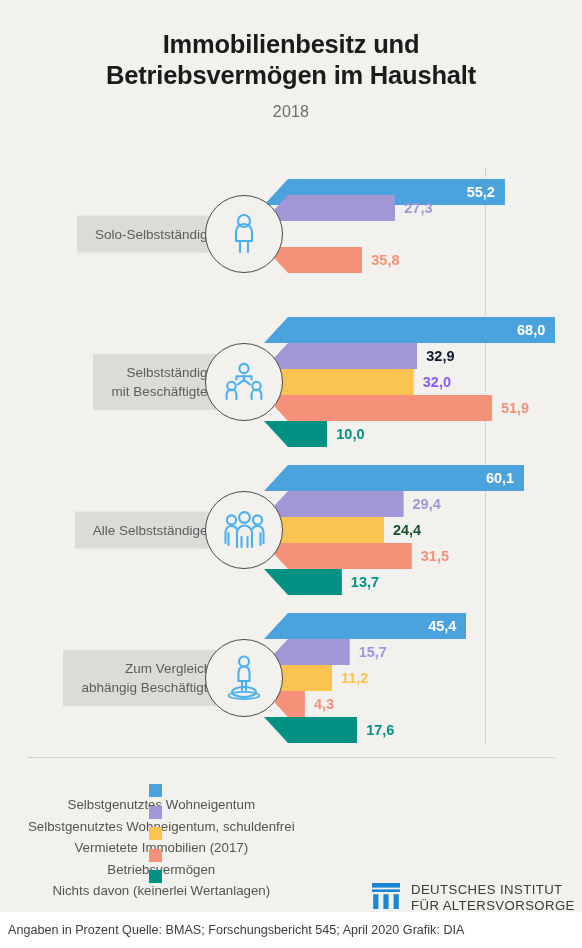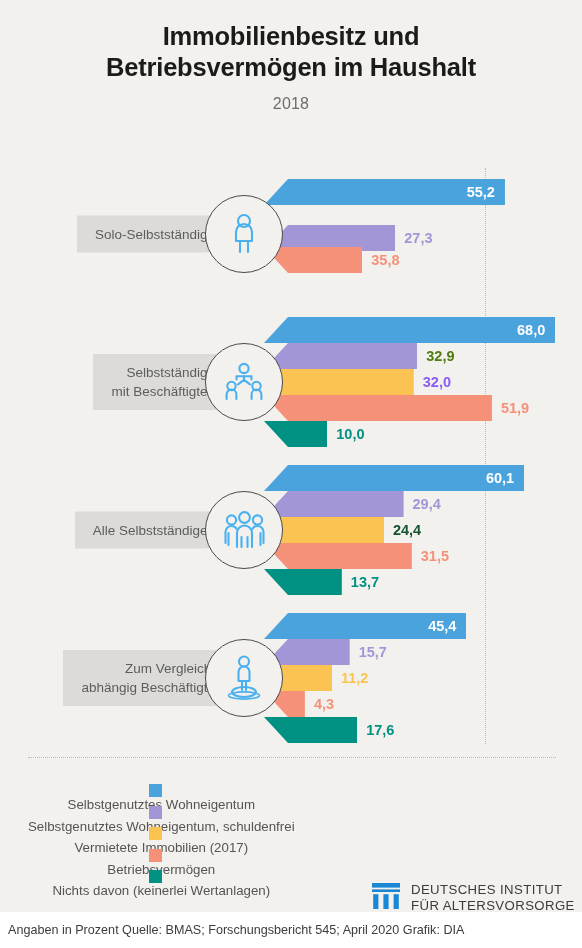--- a/index.html
+++ b/index.html
@@ -6,21 +6,21 @@
   body{
     width:582px;height:948px;
     background:#f2f1ee;
     font-family:"Liberation Sans","DejaVu Sans",sans-serif;
     overflow:hidden;
     position:relative;
   }
   #page{position:relative;width:582px;height:948px;}
 
   
-  .header{padding-top:21px;text-align:center;}
+  .header{padding-top:29px;text-align:center;}
   .title{
     font-size:25.5px;font-weight:bold;color:#1b1b1b;
     line-height:31px;letter-spacing:-0.2px;
   }
   .subtitle{
     margin-top:12px;font-size:16px;color:#6d6d6d;letter-spacing:0.2px;
   }
 
   
   .chart{position:absolute;left:0;top:160px;width:582px;height:600px;}
@@ -115,21 +115,21 @@
               <path d="M11 20a8 8 0 0 1 16 0v9H11z"></path>
               <path d="M15 29v11M23 29v11"></path>
             </svg>
           </span>
         </div>
         <div class="bars">
           <div class="bar" style="top: 19px; left: 264px; width: 240.936px;">
             <div class="body" style="background: rgb(75, 163, 221); clip-path: polygon(9.96115% 0%, 100% 0%, 100% 100%, 0% 100%);"></div>
             <div class="barlabel inside">55,2</div>
           </div>
-          <div class="bar" style="top: 35px; left: 264px; width: 131.289px; margin-top: 30px;">
+          <div class="bar" style="top: 35px; left: 264px; width: 131.289px;">
             <div class="body" style="background: rgb(163, 150, 215); clip-path: polygon(18.2803% 0%, 100% 0%, 100% 100%, 0% 100%);"></div>
             <div class="barlabel outside" style="color: rgb(163, 150, 215);">27,3</div>
           </div>
           <div class="bar" style="top: 87px; left: 264px; width: 98.277px;">
             <div class="body" style="background: rgb(245, 145, 121); clip-path: polygon(0% 0%, 100% 0%, 100% 100%, 24.4208% 100%);"></div>
             <div class="barlabel outside" style="color: rgb(245, 145, 121);">35,8</div>
           </div>
         </div>
       </div>
       <div class="group" style="top: 148px;">
@@ -148,21 +148,21 @@
             </svg>
           </span>
         </div>
         <div class="bars">
           <div class="bar" style="top: 9px; left: 264px; width: 291.24px;">
             <div class="body" style="background: rgb(75, 163, 221); clip-path: polygon(8.24063% 0%, 100% 0%, 100% 100%, 0% 100%);"></div>
             <div class="barlabel inside">68,0</div>
           </div>
           <div class="bar" style="top: 35px; left: 264px; width: 153.297px;">
             <div class="body" style="background: rgb(163, 150, 215); clip-path: polygon(15.6559% 0%, 100% 0%, 100% 100%, 0% 100%);"></div>
-            <div class="barlabel outside" style="color: #4d7c0f;">32,9</div>
+            <div class="barlabel outside" style="color: #0f172a;">32,9</div>
           </div>
           <div class="bar" style="top: 61px; left: 264px; width: 149.76px;">
             <div class="body" style="background: rgb(250, 195, 82); clip-path: polygon(0% 0%, 100% 0%, 100% 100%, 0% 100%);"></div>
             <div class="barlabel outside" style="color: #8b5cf6;">32,0</div>
           </div>
           <div class="bar" style="top: 87px; left: 264px; width: 227.967px;">
             <div class="body" style="background: rgb(245, 145, 121); clip-path: polygon(0% 0%, 100% 0%, 100% 100%, 10.5278% 100%);"></div>
             <div class="barlabel outside" style="color: rgb(245, 145, 121);">51,9</div>
           </div>
           <div class="bar" style="top: 113px; left: 264px; width: 63.3px;">

